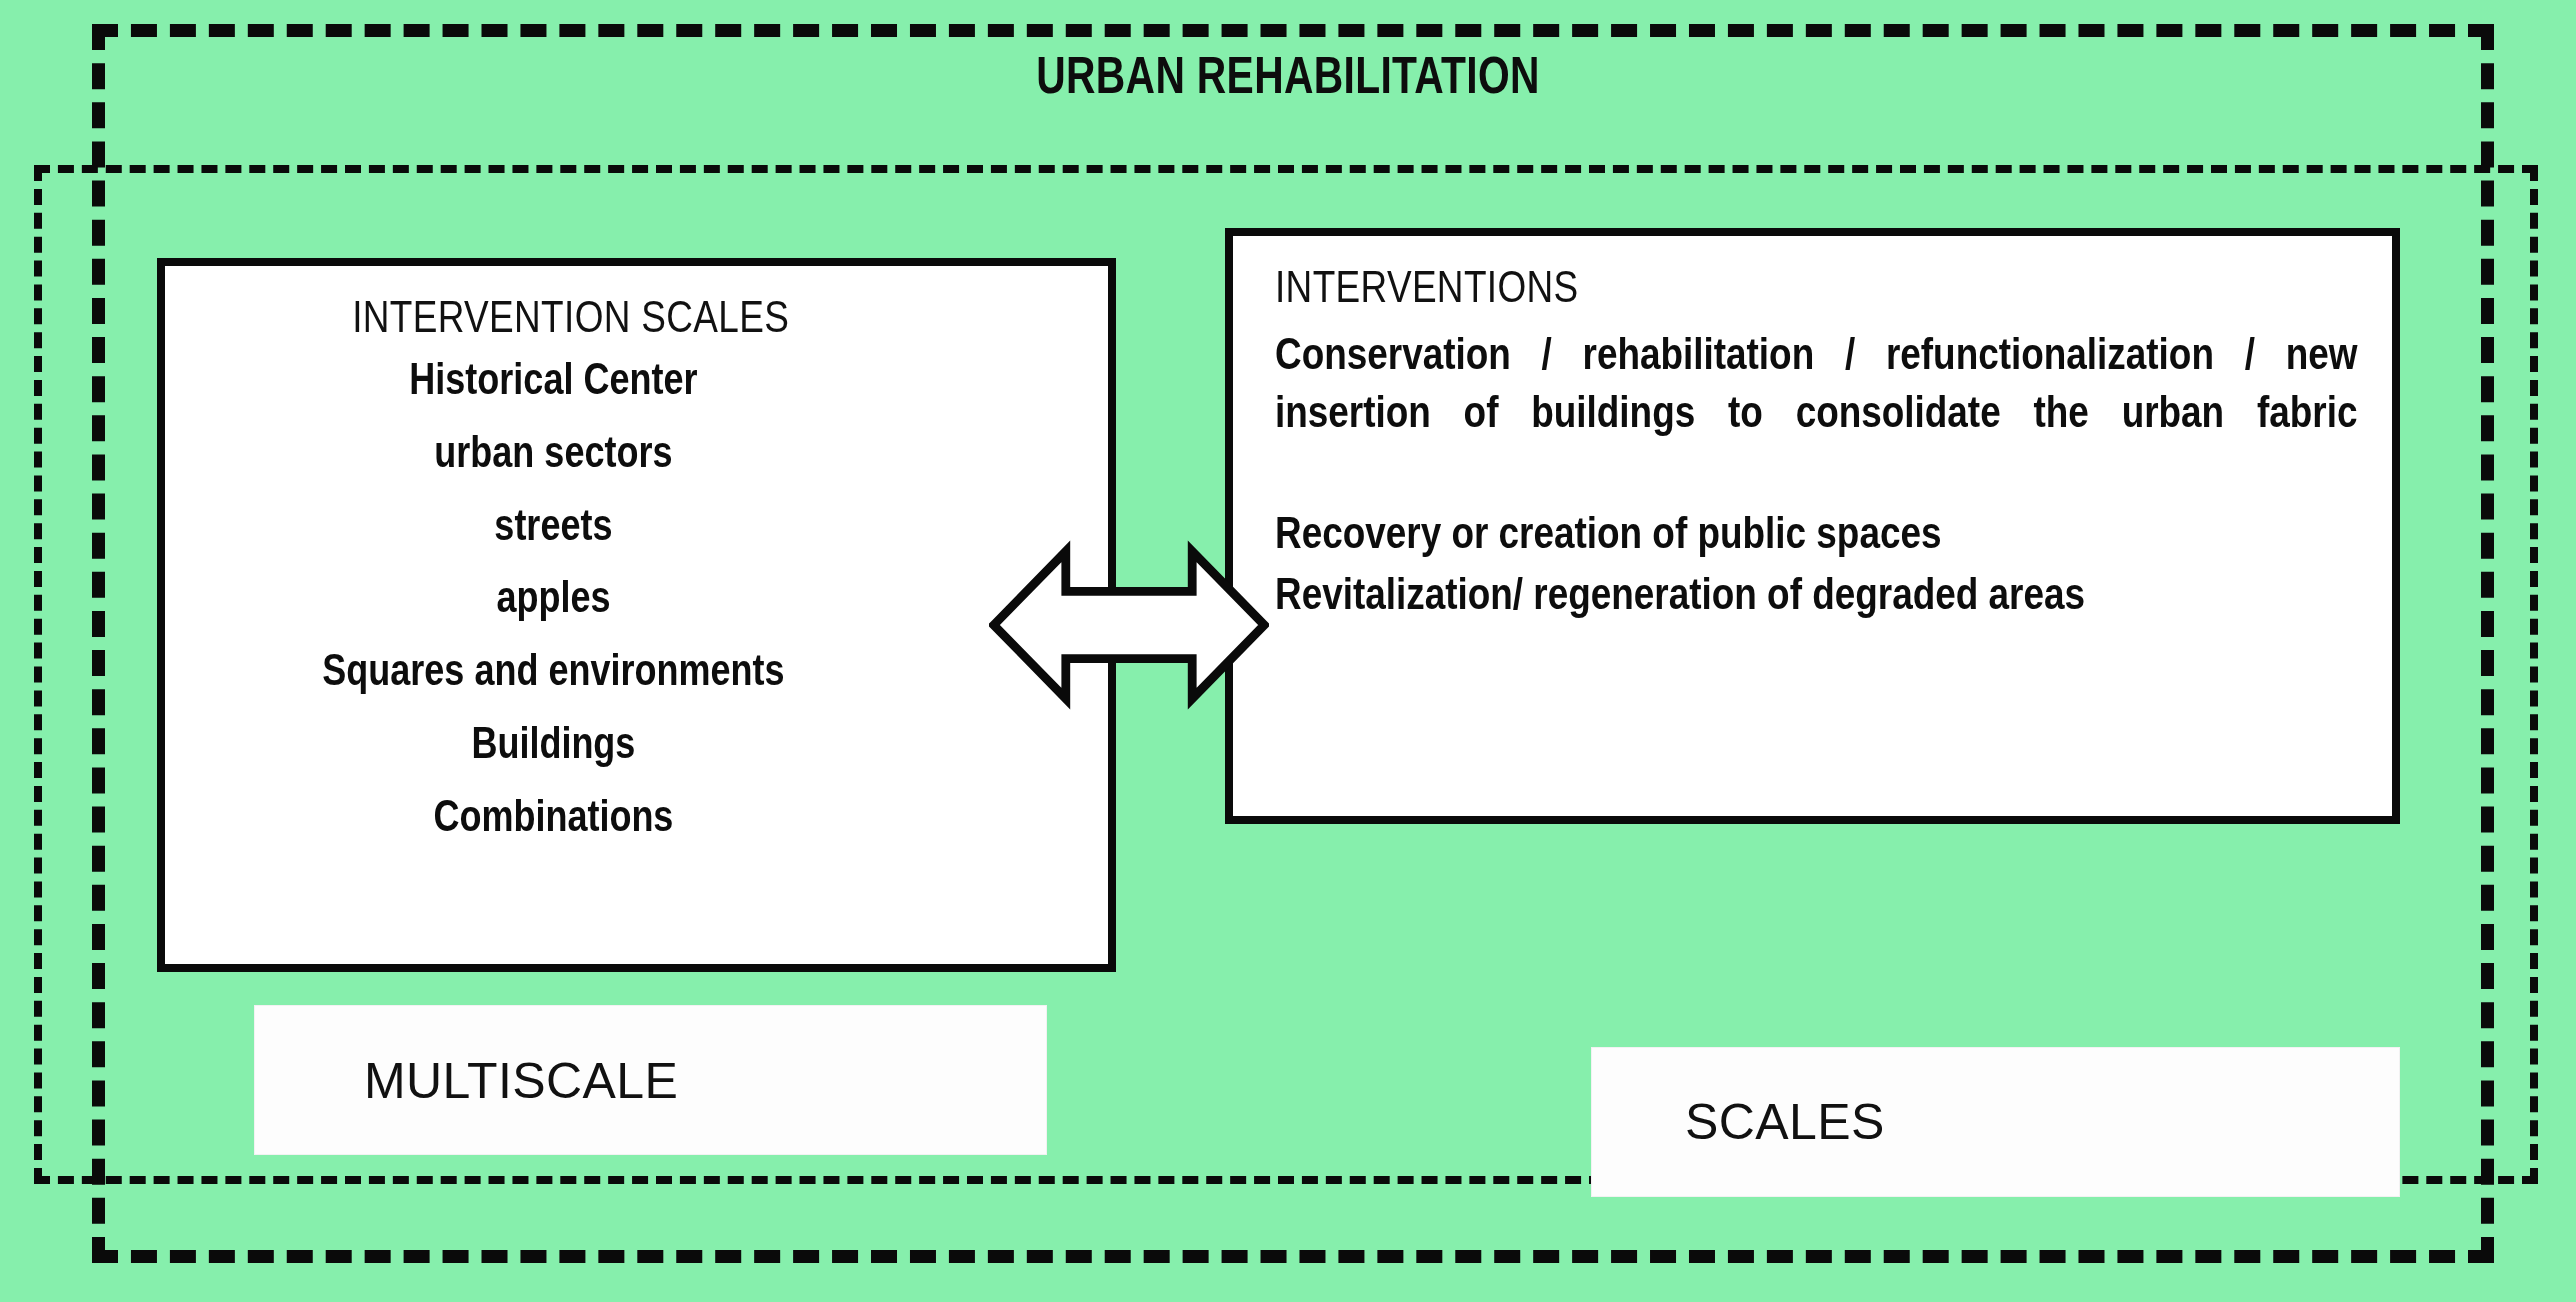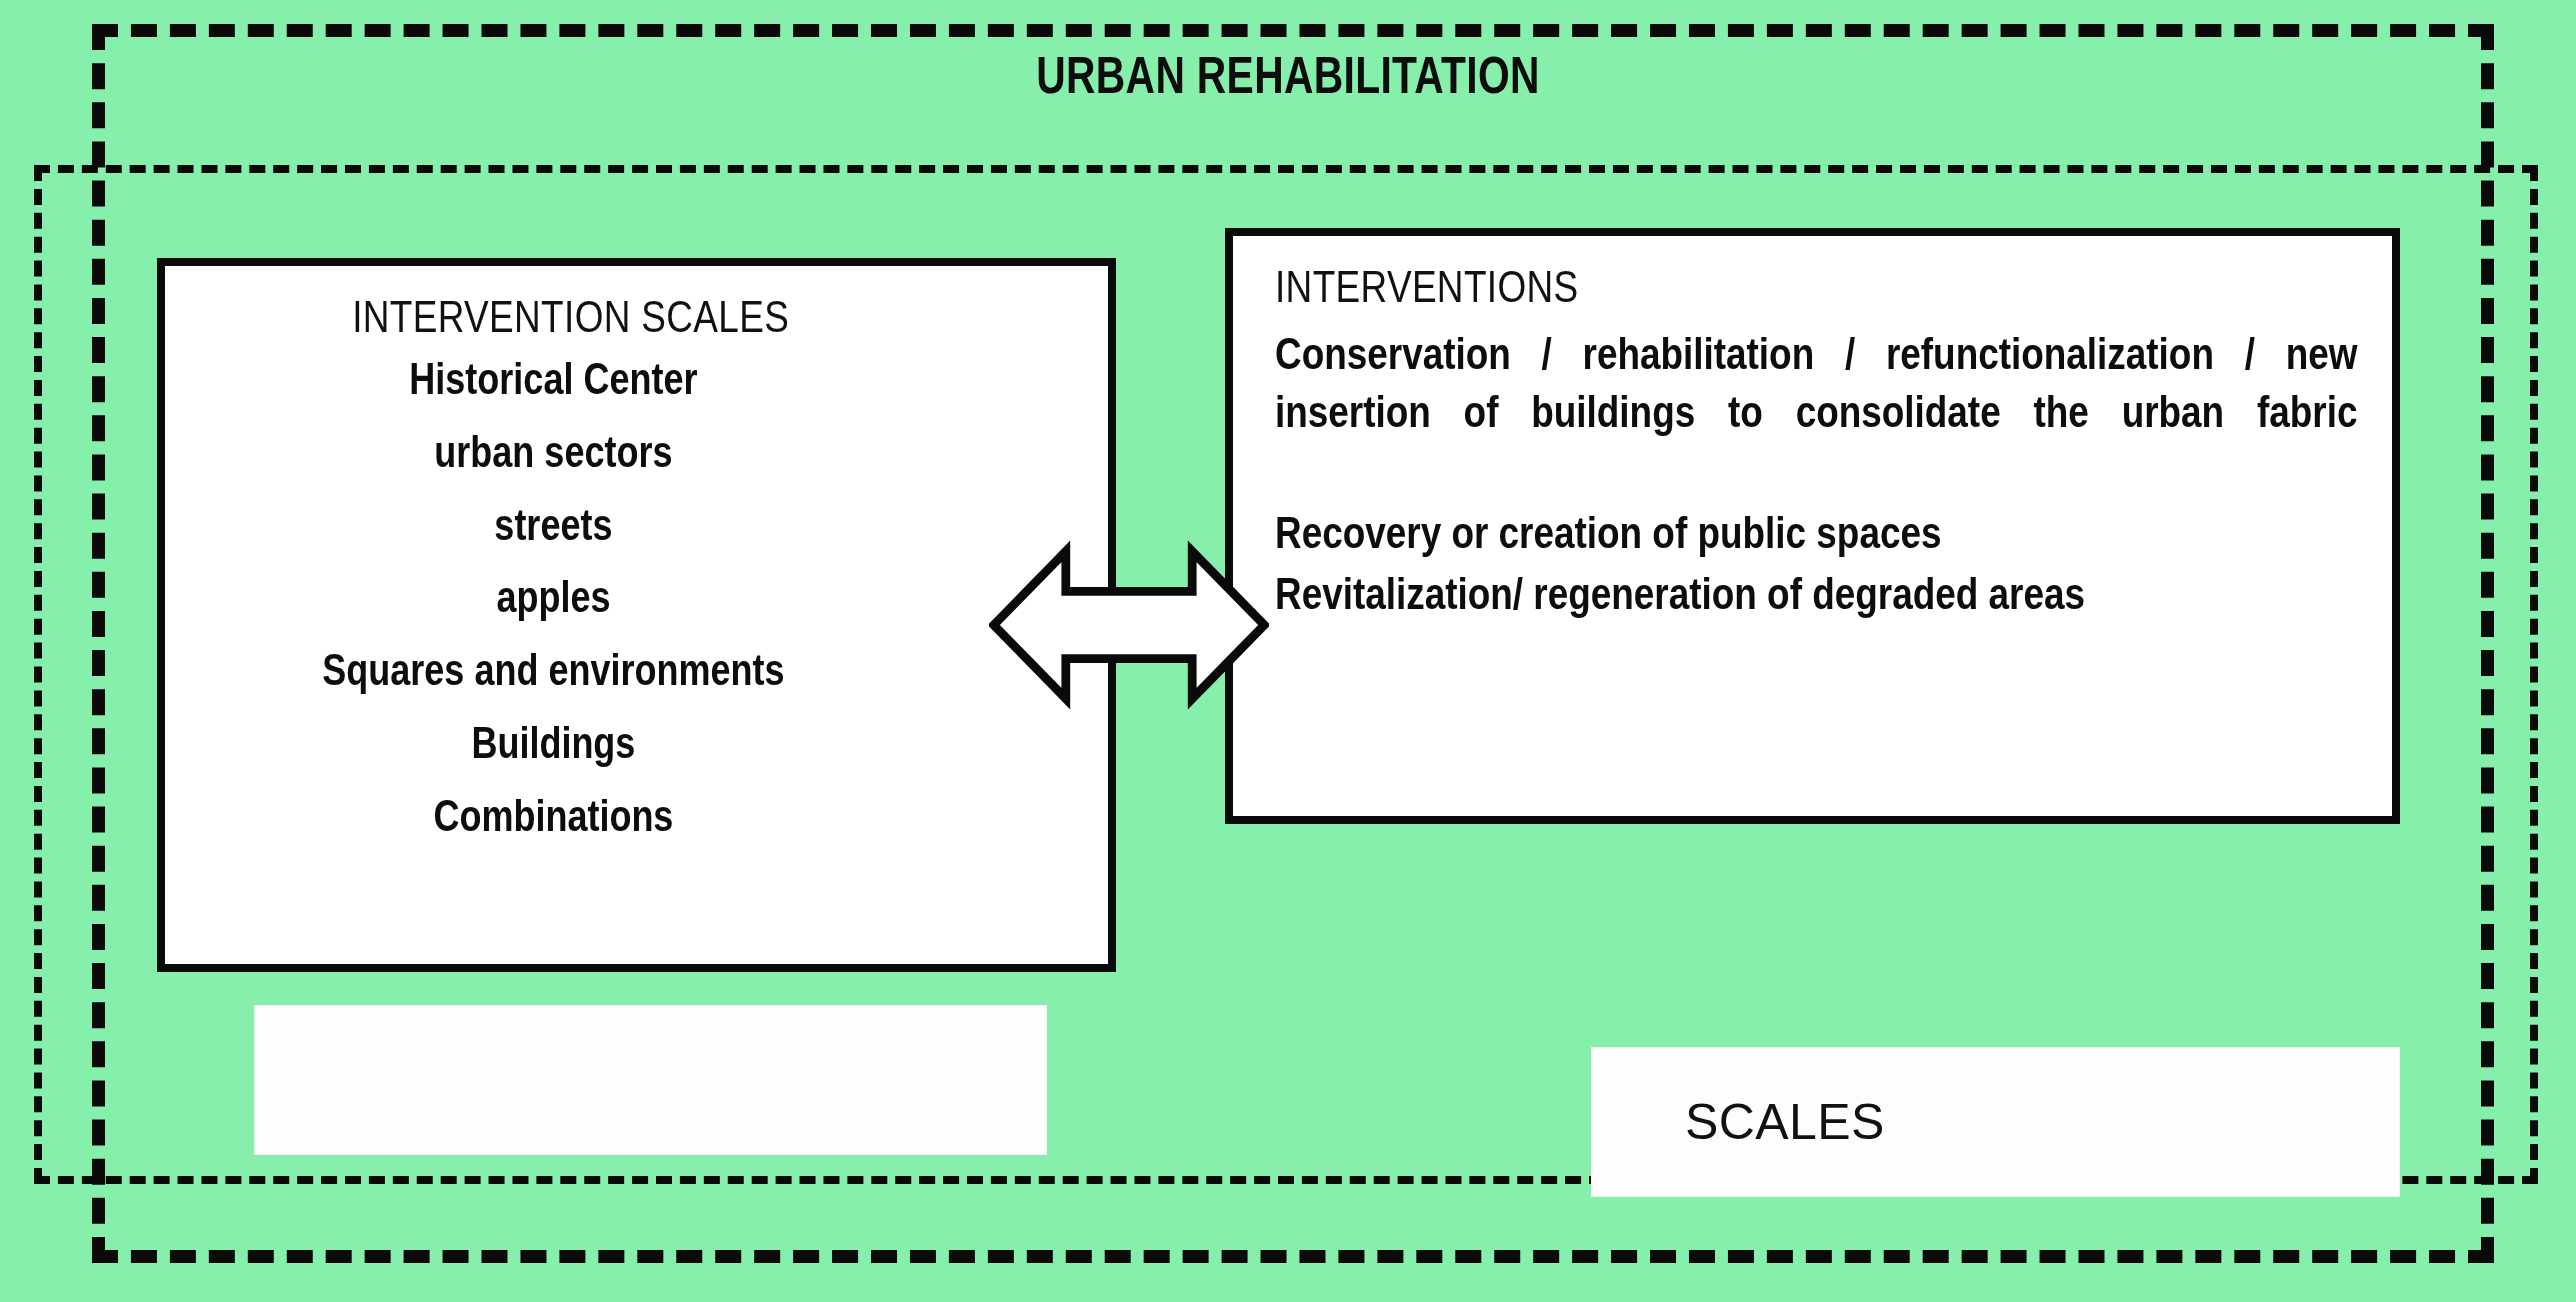--- a/index.html
+++ b/index.html
@@ -209,16 +209,17 @@
       <div class="para plain">Revitalization/ regeneration of degraded areas</div>
     </div>
   </div>
 
   <div class="arrow">
     <svg viewBox="0 0 350 220" width="280" height="176" aria-hidden="true">
       <polygon points="6,110 96,18 96,68 254,68 254,18 344,110 254,202 254,152 96,152 96,202" fill="#ffffff" stroke="#0a0a0a" stroke-width="11" stroke-linejoin="miter"></polygon>
     </svg>
   </div>
 
+  <div class="caption caption-multiscale">MULTISCALE</div>
   <div class="caption caption-mixed">SCALES</div>
 
 </div>
 
 
 </body></html>

